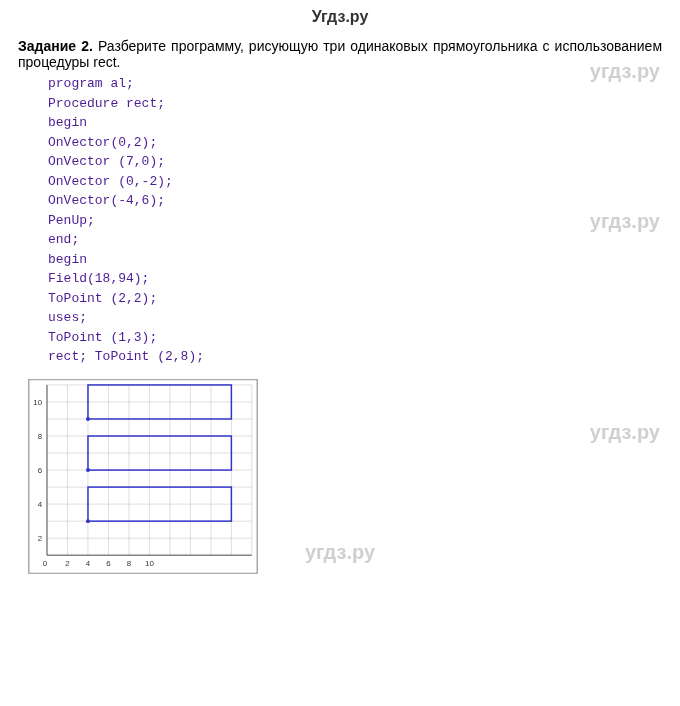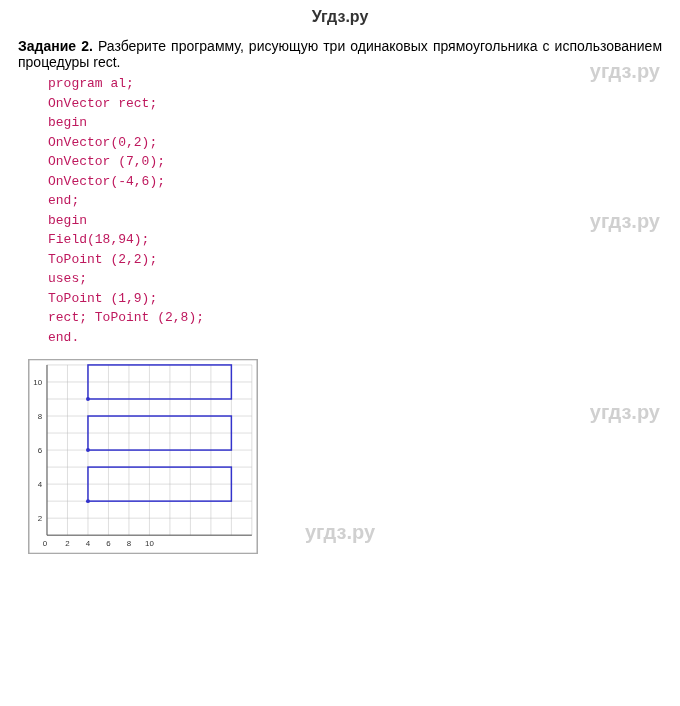--- a/index.html
+++ b/index.html
@@ -32,21 +32,21 @@
     .task-header-line {
       margin-bottom: 4px;
       text-align: justify;
     }
     .code-block {
       font-family: 'Courier New', Courier, monospace;
       font-size: 13px;
       line-height: 1.5;
       margin-left: 30px;
       margin-top: 2px;
-      color: #be185d;
+      color: #4c1d95;
     }
     .code-line {
       display: block;
       white-space: pre;
     }
     .watermark {
       color: #c0c0c0;
       font-size: 22px;
       font-weight: bold;
       position: absolute;
@@ -94,33 +94,34 @@
   <div class="content">
 
     <div class="task-header-line">
       <span class="task-title">Задание</span>
       <span class="task-title"> <span>2.</span></span>
       <span class="task-desc"> Разберите программу, рисующую три одинаковых прямоугольника с использованием процедуры rect.</span>
     </div>
 
     <div class="code-block">
       <span class="code-line">program al;</span>
-      <span class="code-line">OnVector rect;</span>
+      <span class="code-line">Procedure rect;</span>
       <span class="code-line">begin</span>
       <span class="code-line">OnVector(0,2);</span>
       <span class="code-line">OnVector (7,0);</span>
+      <span class="code-line">OnVector (0,-2);</span>
       <span class="code-line">OnVector(-4,6);</span>
+      <span class="code-line">PenUp;</span>
       <span class="code-line">end;</span>
       <span class="code-line">begin</span>
       <span class="code-line">Field(18,94);</span>
       <span class="code-line">ToPoint (2,2);</span>
       <span class="code-line">uses;</span>
-      <span class="code-line">ToPoint (1,9);</span>
+      <span class="code-line">ToPoint (1,3);</span>
       <span class="code-line">rect; ToPoint (2,8);</span>
-      <span class="code-line">end.</span>
     </div>
 
     <div class="diagram-section">
       <div class="grid-container">
         <svg class="grid-svg" viewBox="0 0 230 195" xmlns="http://www.w3.org/2000/svg">
 
           <rect x="0" y="0" width="230" height="195" fill="white" stroke="#999" stroke-width="0.5"></rect>
 
           <line x1="18" y1="5" x2="18" y2="177" stroke="#bbb" stroke-width="0.5"></line>
           <line x1="38.7" y1="5" x2="38.7" y2="177" stroke="#bbb" stroke-width="0.5"></line>

